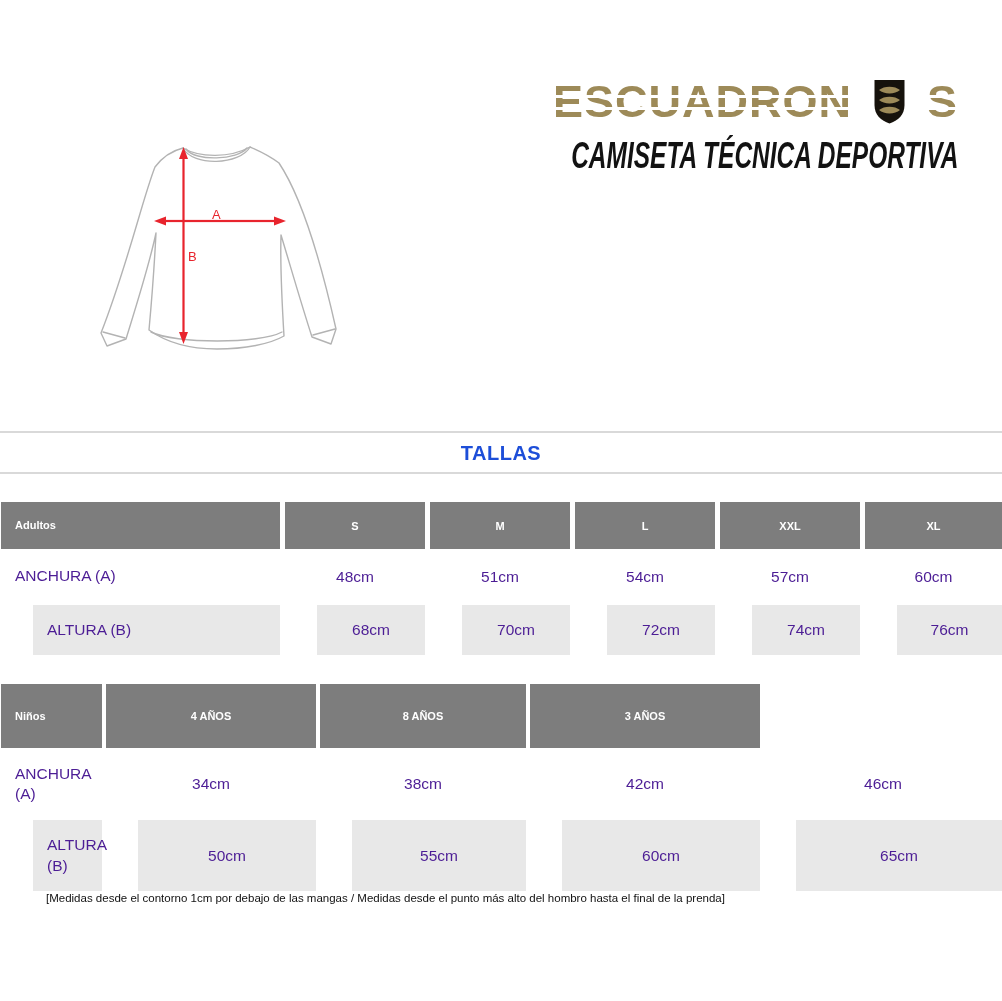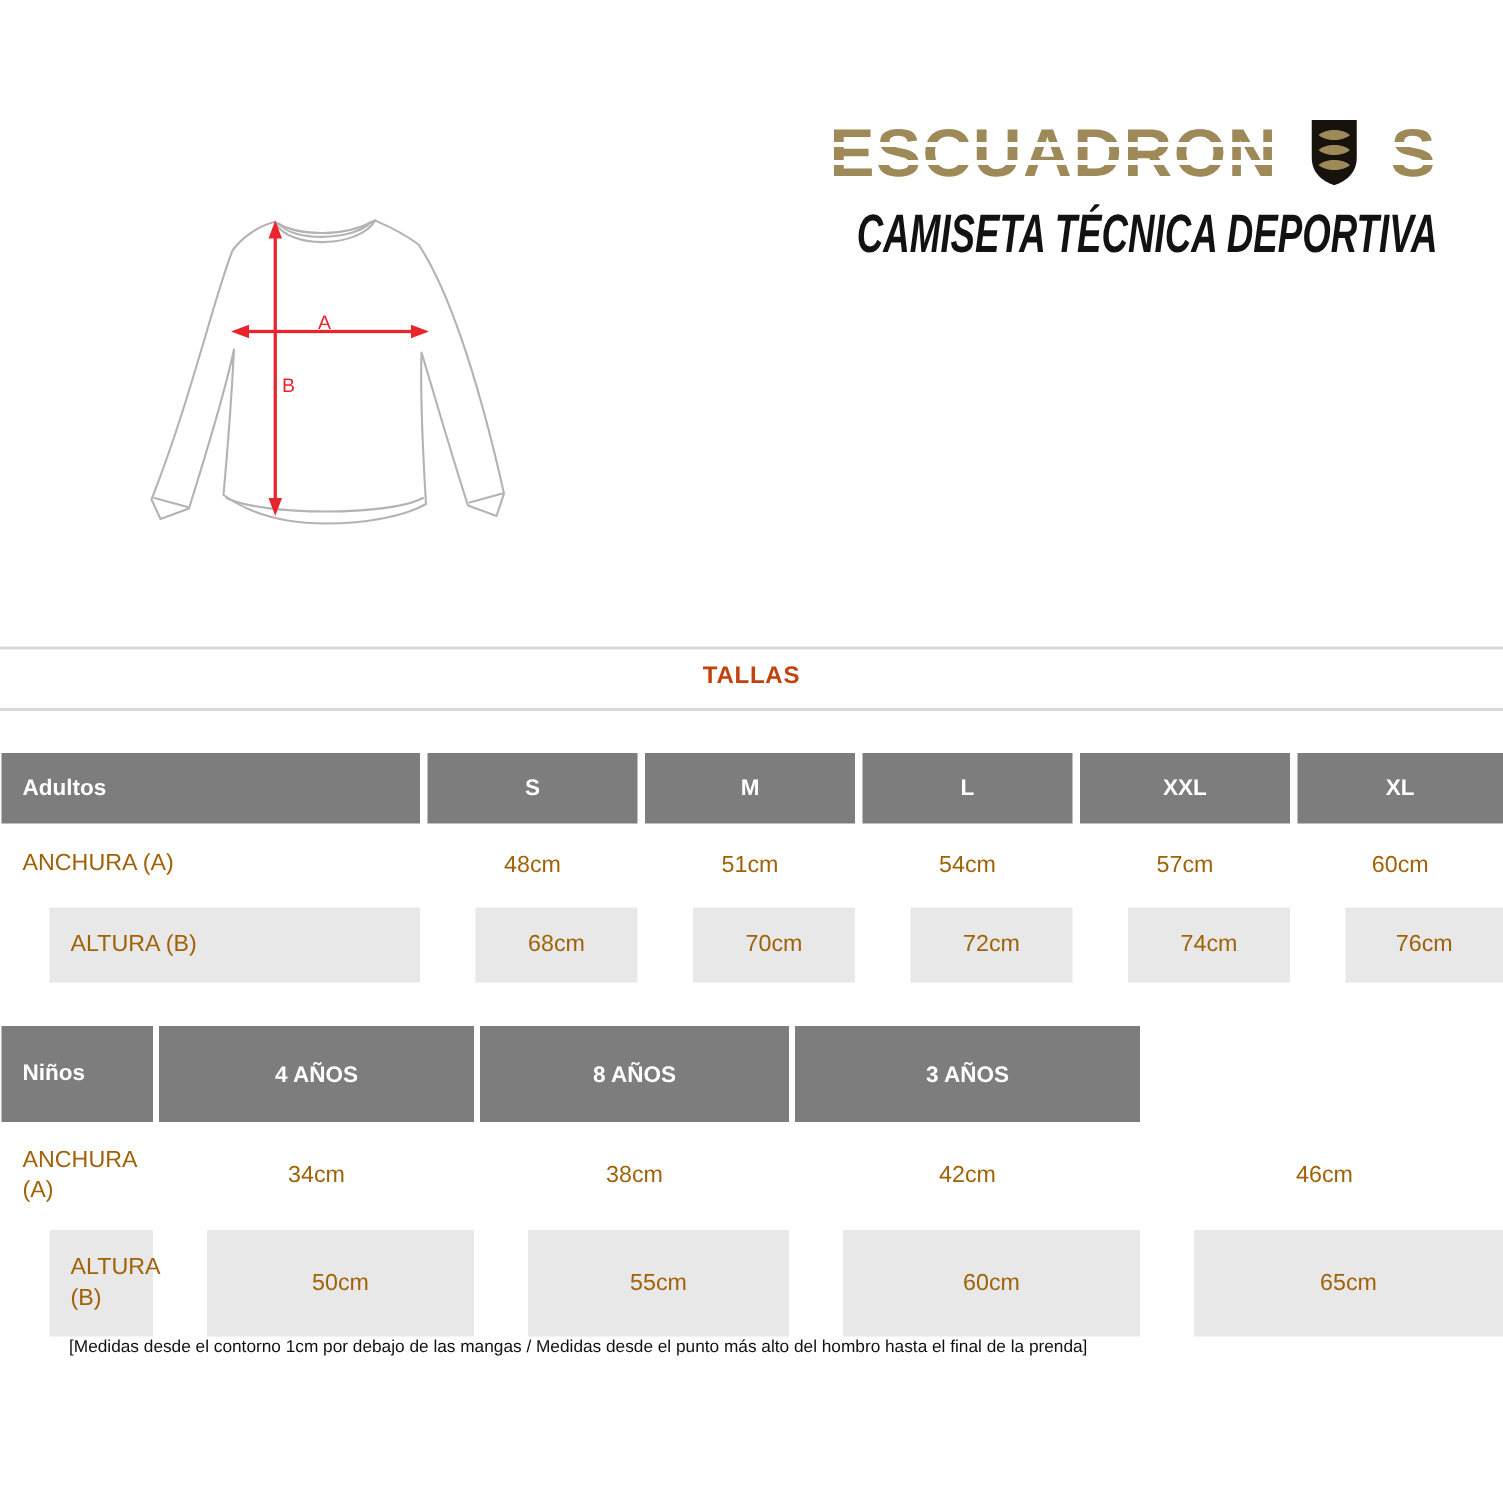--- a/index.html
+++ b/index.html
@@ -20,32 +20,32 @@
               color:#121212; transform:scaleX(0.68); transform-origin:100% 50%; white-space:nowrap; }
 
   
   .shirt-wrap { position:absolute; left:95px; top:133px; width:255px; height:228px; }
 
   
   .rule { position:absolute; left:0; right:0; height:2px; background:#d9d9d9; }
   .rule-top { top:431px; }
   .rule-bottom { top:472px; }
   .tallas-title { position:absolute; top:442px; left:0; right:0; text-align:center;
-                  font-size:16px; font-weight:700; letter-spacing:.5px; color:#c2410c; }
+                  font-size:20px; font-weight:700; letter-spacing:.5px; color:#1d4ed8; }
 
   
   .tbl { position:absolute; left:1px; right:0; }
   .adults-tbl { top:502px; }
   .kids-tbl { top:684px; }
   .grid { display:grid; }
   .grid-a { grid-template-columns:279px 140px 140px 140px 140px 1fr; column-gap:5px; }
   .grid-k { grid-template-columns:101px 210px 206px 230px 1fr; column-gap:4px; }
   .cell { display:flex; align-items:center; justify-content:center;
-          font-size:15.5px; color:#a16207; text-align:center; }
-  .hrow .cell { background:#7d7d7d; color:#fff; font-weight:700; font-size:15px; }
+          font-size:15.5px; color:#4c1d95; text-align:center; }
+  .hrow .cell { background:#7d7d7d; color:#fff; font-weight:700; font-size:11px; }
   .hrow-a { height:47px; }
   .hrow-k { height:64px; }
   .label-cell { justify-content:flex-start; text-align:left;
                 padding-left:14px; padding-right:8px; line-height:1.3; }
   .row-white { margin-top:1px; }
   .row-gray .cell { background:#e8e8e8;margin-left:32px; }
   .row-a1 { height:53px; }
   .row-a2 { height:50px; margin-top:2px; }
   .row-k1 { height:68px; margin-top:2px; }
   .row-k2 { height:71px; margin-top:2px; }

